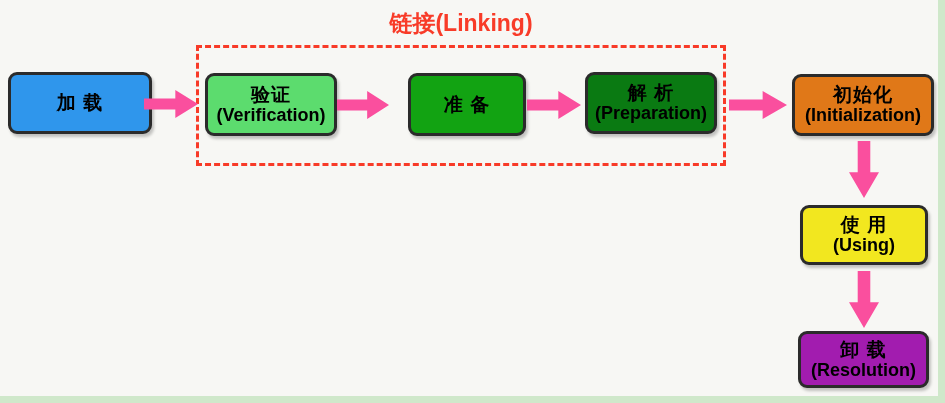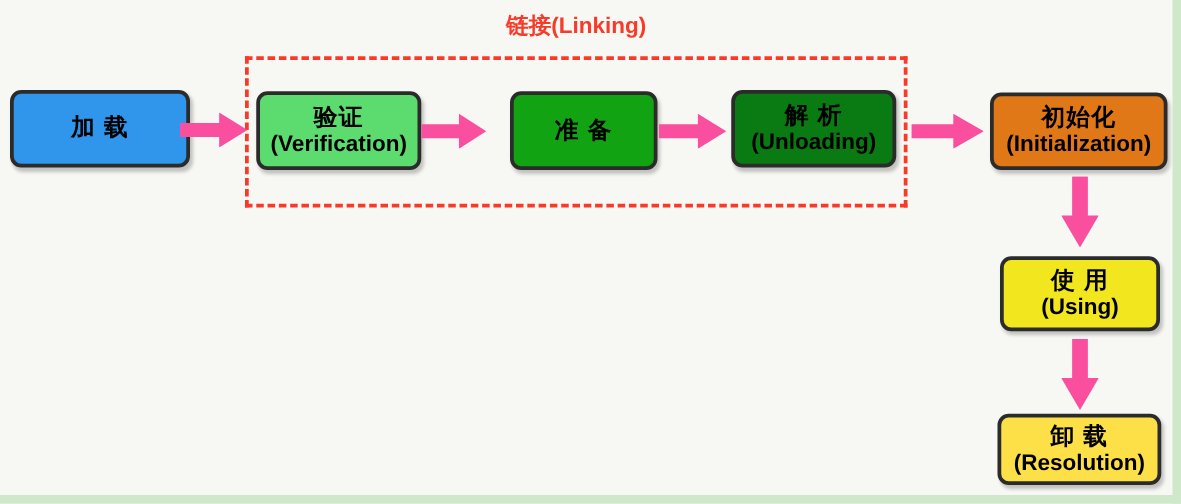--- a/index.html
+++ b/index.html
@@ -50,21 +50,21 @@
     position:absolute;
     left:196px;top:45px;width:530px;height:121px;
     box-sizing:border-box;
     border:3px dashed var(--accent,#f83b28);
     background:transparent;
   }
   .linking-title{
     position:absolute;
     left:196px;top:8px;width:530px;
     text-align:center;
-    font-size:18px;
+    font-size:23px;
     font-weight:bold;
     color:var(--accent,#f83b28);
   }
   .arrow{
     position:absolute;
     background:var(--arrow,#fa4f9e);
   }
   .arrow.h{
     clip-path:polygon(0 30%,58% 30%,58% 0,100% 50%,58% 100%,58% 70%,0 70%);
   }
@@ -95,34 +95,34 @@
     <div class="zh">验证</div>
     <div class="en">(Verification)</div>
   </div>
 
   <div class="node n-preparation" style="background: rgb(18, 163, 18);">
     <div class="zh">准 备</div>
   </div>
 
   <div class="node n-resolution" style="background: rgb(10, 122, 18);">
     <div class="zh">解 析</div>
-    <div class="en">(Unloading)</div>
+    <div class="en">(Preparation)</div>
   </div>
 
   <div class="node n-initialization" style="background: rgb(224, 120, 24);">
     <div class="zh">初始化</div>
     <div class="en">(Initialization)</div>
   </div>
 
   <div class="node n-using" style="background: rgb(242, 231, 31);">
     <div class="zh">使 用</div>
     <div class="en">(Using)</div>
   </div>
 
-  <div class="node n-unloading" style="background: #fde047;">
+  <div class="node n-unloading" style="background: #a21caf;">
     <div class="zh">卸 载</div>
     <div class="en">(Resolution)</div>
   </div>
 
   <div class="arrow h a1"></div>
   <div class="arrow h a2"></div>
   <div class="arrow h a3"></div>
   <div class="arrow h a4"></div>
   <div class="arrow v a5"></div>
   <div class="arrow v a6"></div>

